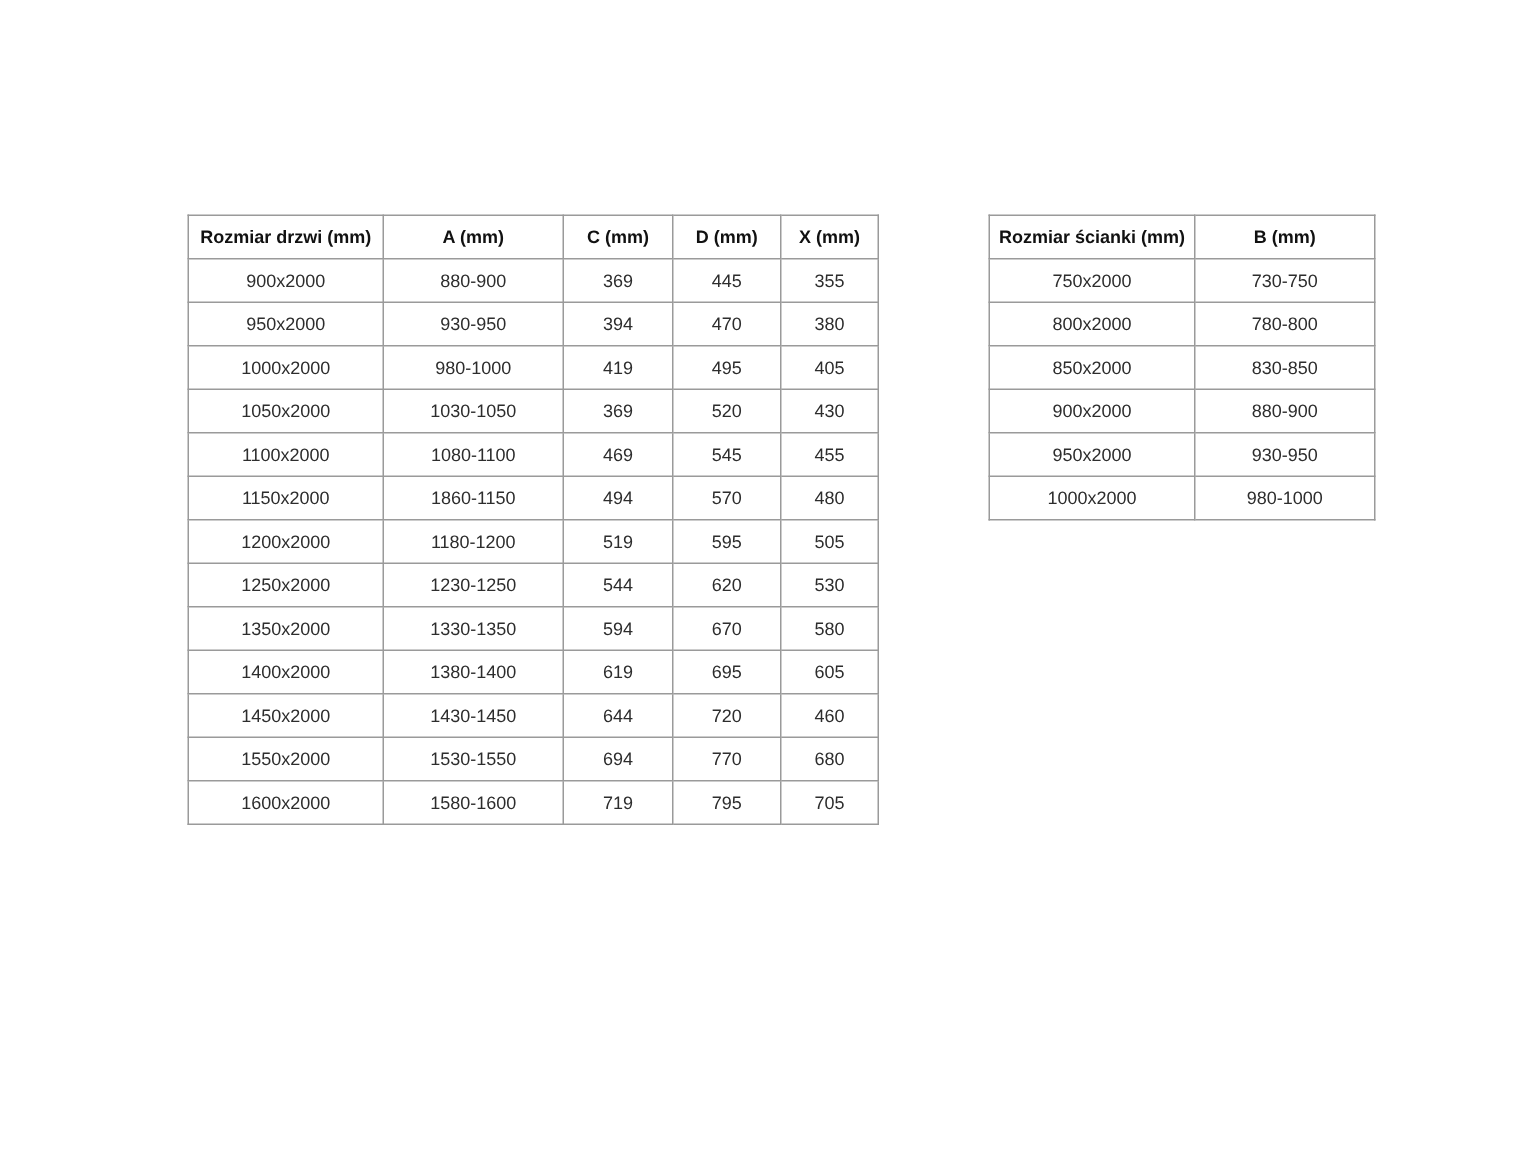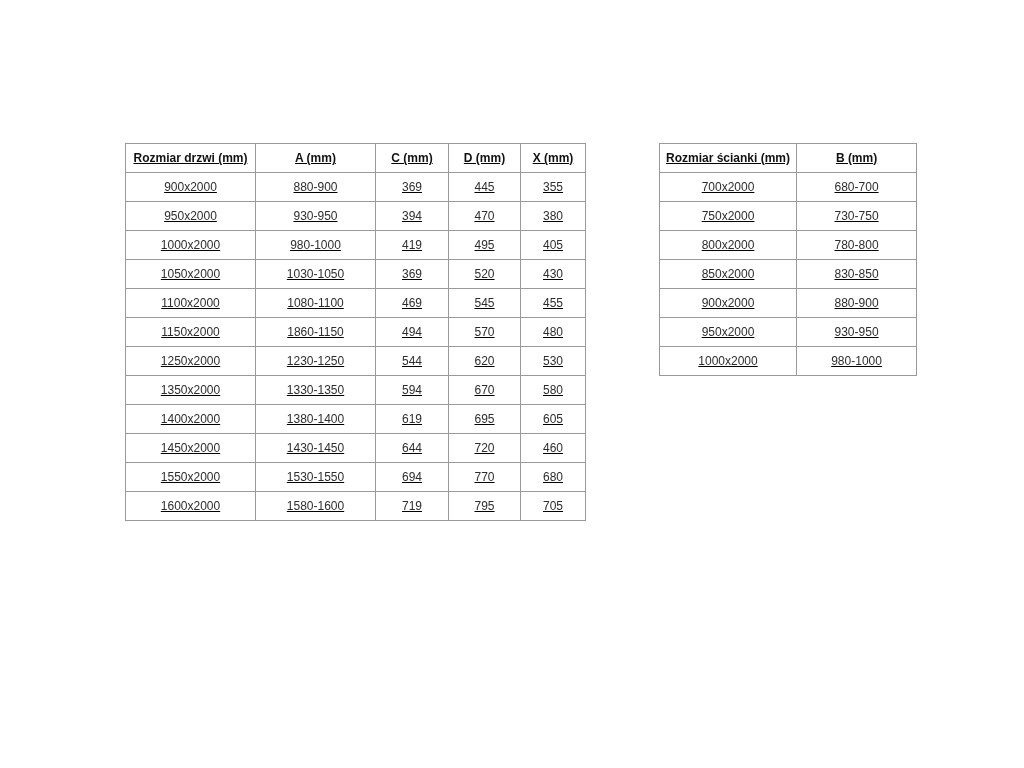--- a/index.html
+++ b/index.html
@@ -22,21 +22,20 @@
     top: 143px;
   }
   .table-wrap.walls {
     left: 645px;
     top: 143px;
     padding-left: 14px;
   }
   table {
     border-collapse: collapse;
     table-layout: fixed;
-    text-decoration: underline;
   }
   th, td {
     border: 1px solid #9a9a9a;
     text-align: center;
     vertical-align: middle;
     font-size: 12px;
     color: #2d2d2d;
     height: 29px;
     padding: 0 6px;
     white-space: nowrap;
@@ -107,20 +106,27 @@
           <td>455</td>
         </tr>
         <tr>
           <td>1150x2000</td>
           <td>1860-1150</td>
           <td>494</td>
           <td>570</td>
           <td>480</td>
         </tr>
         <tr>
+          <td>1200x2000</td>
+          <td>1180-1200</td>
+          <td>519</td>
+          <td>595</td>
+          <td>505</td>
+        </tr>
+        <tr>
           <td>1250x2000</td>
           <td>1230-1250</td>
           <td>544</td>
           <td>620</td>
           <td>530</td>
         </tr>
         <tr>
           <td>1350x2000</td>
           <td>1330-1350</td>
           <td>594</td>
@@ -162,24 +168,20 @@
 <div class="table-wrap walls">
   <table class="walls-table">
       <thead>
         <tr>
           <th>Rozmiar ścianki (mm)</th>
           <th>B (mm)</th>
         </tr>
       </thead>
       <tbody>
         <tr>
-          <td>700x2000</td>
-          <td>680-700</td>
-        </tr>
-        <tr>
           <td>750x2000</td>
           <td>730-750</td>
         </tr>
         <tr>
           <td>800x2000</td>
           <td>780-800</td>
         </tr>
         <tr>
           <td>850x2000</td>
           <td>830-850</td>

